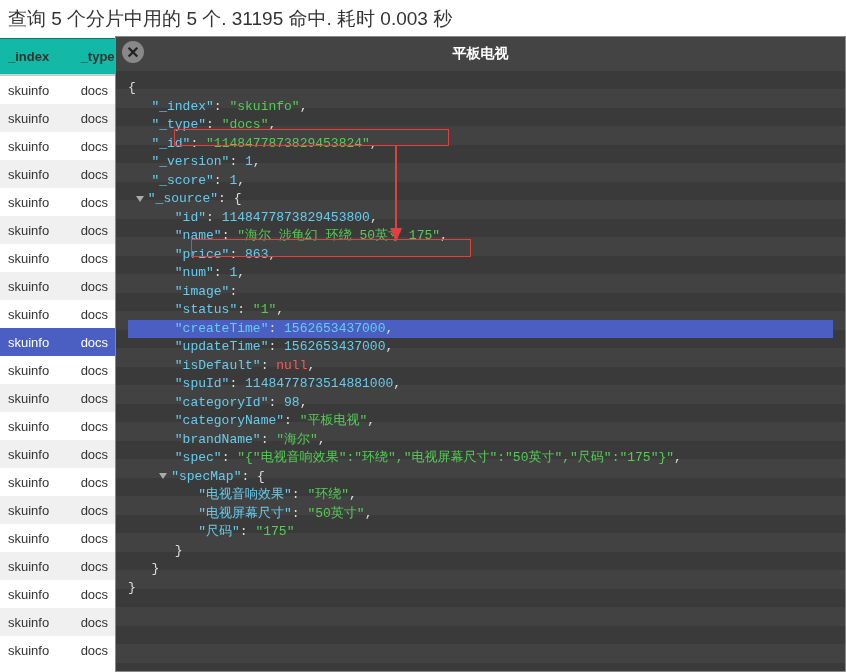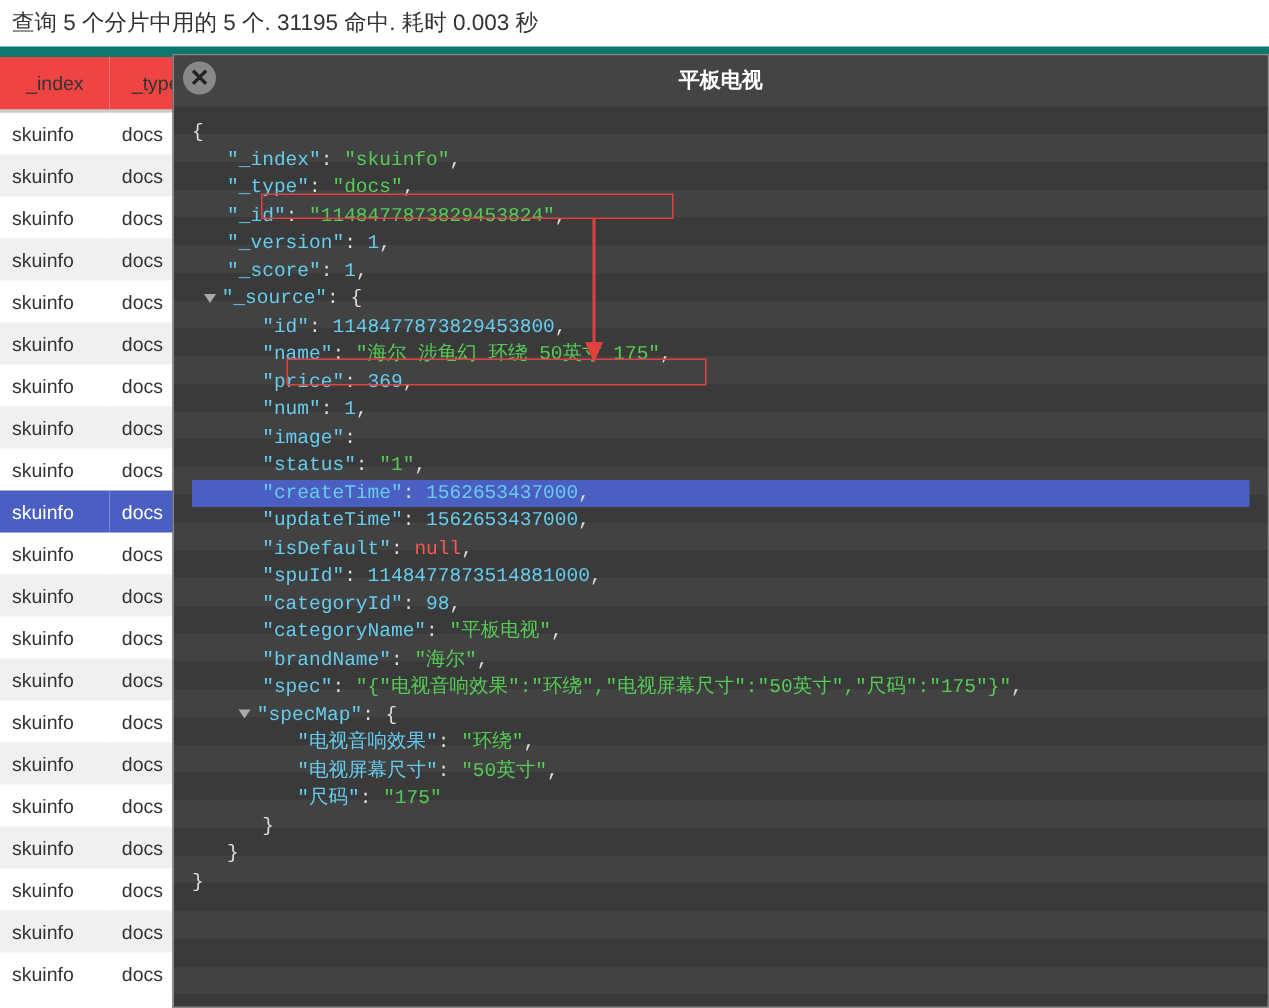--- a/index.html
+++ b/index.html
@@ -1,21 +1,21 @@
 <!DOCTYPE html>
 <html><head>
   <meta charset="utf-8">
   <style>
     * { margin: 0; padding: 0; box-sizing: border-box; }
     body { font-family: Arial, sans-serif; font-size: 13px; background: #fff; width: 846px; height: 672px; overflow: hidden; position: relative; }
     
-    .status-bar { padding: 6px 8px; color: #333; font-size: 15px; border-bottom: 7px solid #0f766e; }
+    .status-bar { padding: 6px 8px; color: #333; font-size: 19px; border-bottom: 1px solid #0f766e; }
     
     .data-table { width: 100%; border-collapse: collapse; }
-    .data-table th { text-align: center; padding: 10px 8px; font-weight: normal; border-bottom: 2px solid #ccc; background: #ef4444; color: #333; }
+    .data-table th { text-align: left; padding: 10px 8px; font-weight: bold; border-bottom: 2px solid #ccc; background: #14b8a6; color: #333; }
     .data-table td { padding: 5px 8px; white-space: nowrap; color: #333; }
     .data-table tr.alt { background: #f0f0f0; }
     .data-table tr.sel { background: #4a5fc1; color: #fff; }
     .data-table tr.sel td { color: #fff; }
     
     .modal-overlay { position: absolute; top: 36px; left: 115px; right: 0; bottom: 0; background: rgba(50,50,50,0.96); z-index: 10; border: 1px solid #888; }
     .modal-header { text-align: center; padding: 8px; color: #fff; font-weight: bold; font-size: 14px; background: #444; position: relative; }
     .close-btn { position: absolute; left: 6px; top: 4px; width: 22px; height: 22px; border-radius: 50%; background: #888; color: #222; display: flex; align-items: center; justify-content: center; font-size: 16px; cursor: pointer; font-weight: bold; }
     
     .json-body { padding: 8px 12px; font-family: "Courier New", monospace; font-size: 13px; line-height: 18.5px; color: #ccc; overflow: auto; height: calc(100% - 38px); position: relative; background: repeating-linear-gradient(to bottom, #3a3a3a 0, #3a3a3a 18.5px, #424242 18.5px, #424242 37px); }
@@ -238,21 +238,21 @@
     </svg>
   <div class="json-line"><span class="tok-punc">{</span></div>
       <div class="json-line">   <span class="tok-key">"_index"</span><span class="tok-punc">: </span><span class="tok-str">"skuinfo"</span><span class="tok-punc">,</span></div>
       <div class="json-line">   <span class="tok-key">"_type"</span><span class="tok-punc">: </span><span class="tok-str">"docs"</span><span class="tok-punc">,</span></div>
       <div class="json-line">   <span class="tok-key">"_id"</span><span class="tok-punc">: </span><span class="tok-str">"1148477873829453824"</span><span class="tok-punc">,</span></div>
       <div class="json-line">   <span class="tok-key">"_version"</span><span class="tok-punc">: </span><span class="tok-num">1</span><span class="tok-punc">,</span></div>
       <div class="json-line">   <span class="tok-key">"_score"</span><span class="tok-punc">: </span><span class="tok-num">1</span><span class="tok-punc">,</span></div>
       <div class="json-line"> <span class="triangle"></span><span class="tok-key">"_source"</span><span class="tok-punc">: {</span></div>
       <div class="json-line">      <span class="tok-key">"id"</span><span class="tok-punc">: </span><span class="tok-num">1148477873829453800</span><span class="tok-punc">,</span></div>
       <div class="json-line">      <span class="tok-key">"name"</span><span class="tok-punc">: </span><span class="tok-str">"海尔 涉龟幻 环绕 50英寸 175"</span><span class="tok-punc">,</span></div>
-      <div class="json-line">      <span class="tok-key">"price"</span><span class="tok-punc">: </span><span class="tok-num">369</span><span class="tok-punc">,</span></div>
+      <div class="json-line">      <span class="tok-key">"price"</span><span class="tok-punc">: </span><span class="tok-num">863</span><span class="tok-punc">,</span></div>
       <div class="json-line">      <span class="tok-key">"num"</span><span class="tok-punc">: </span><span class="tok-num">1</span><span class="tok-punc">,</span></div>
       <div class="json-line">      <span class="tok-key">"image"</span><span class="tok-punc">:</span></div>
       <div class="json-line">      <span class="tok-key">"status"</span><span class="tok-punc">: </span><span class="tok-str">"1"</span><span class="tok-punc">,</span></div>
       <div class="json-line"><span class="hl-row">      <span class="tok-key">"createTime"</span><span class="tok-punc">: </span><span class="tok-num">1562653437000</span><span class="tok-punc">,</span></span></div>
       <div class="json-line">      <span class="tok-key">"updateTime"</span><span class="tok-punc">: </span><span class="tok-num">1562653437000</span><span class="tok-punc">,</span></div>
       <div class="json-line">      <span class="tok-key">"isDefault"</span><span class="tok-punc">: </span><span class="tok-null">null</span><span class="tok-punc">,</span></div>
       <div class="json-line">      <span class="tok-key">"spuId"</span><span class="tok-punc">: </span><span class="tok-num">1148477873514881000</span><span class="tok-punc">,</span></div>
       <div class="json-line">      <span class="tok-key">"categoryId"</span><span class="tok-punc">: </span><span class="tok-num">98</span><span class="tok-punc">,</span></div>
       <div class="json-line">      <span class="tok-key">"categoryName"</span><span class="tok-punc">: </span><span class="tok-str">"平板电视"</span><span class="tok-punc">,</span></div>
       <div class="json-line">      <span class="tok-key">"brandName"</span><span class="tok-punc">: </span><span class="tok-str">"海尔"</span><span class="tok-punc">,</span></div>

